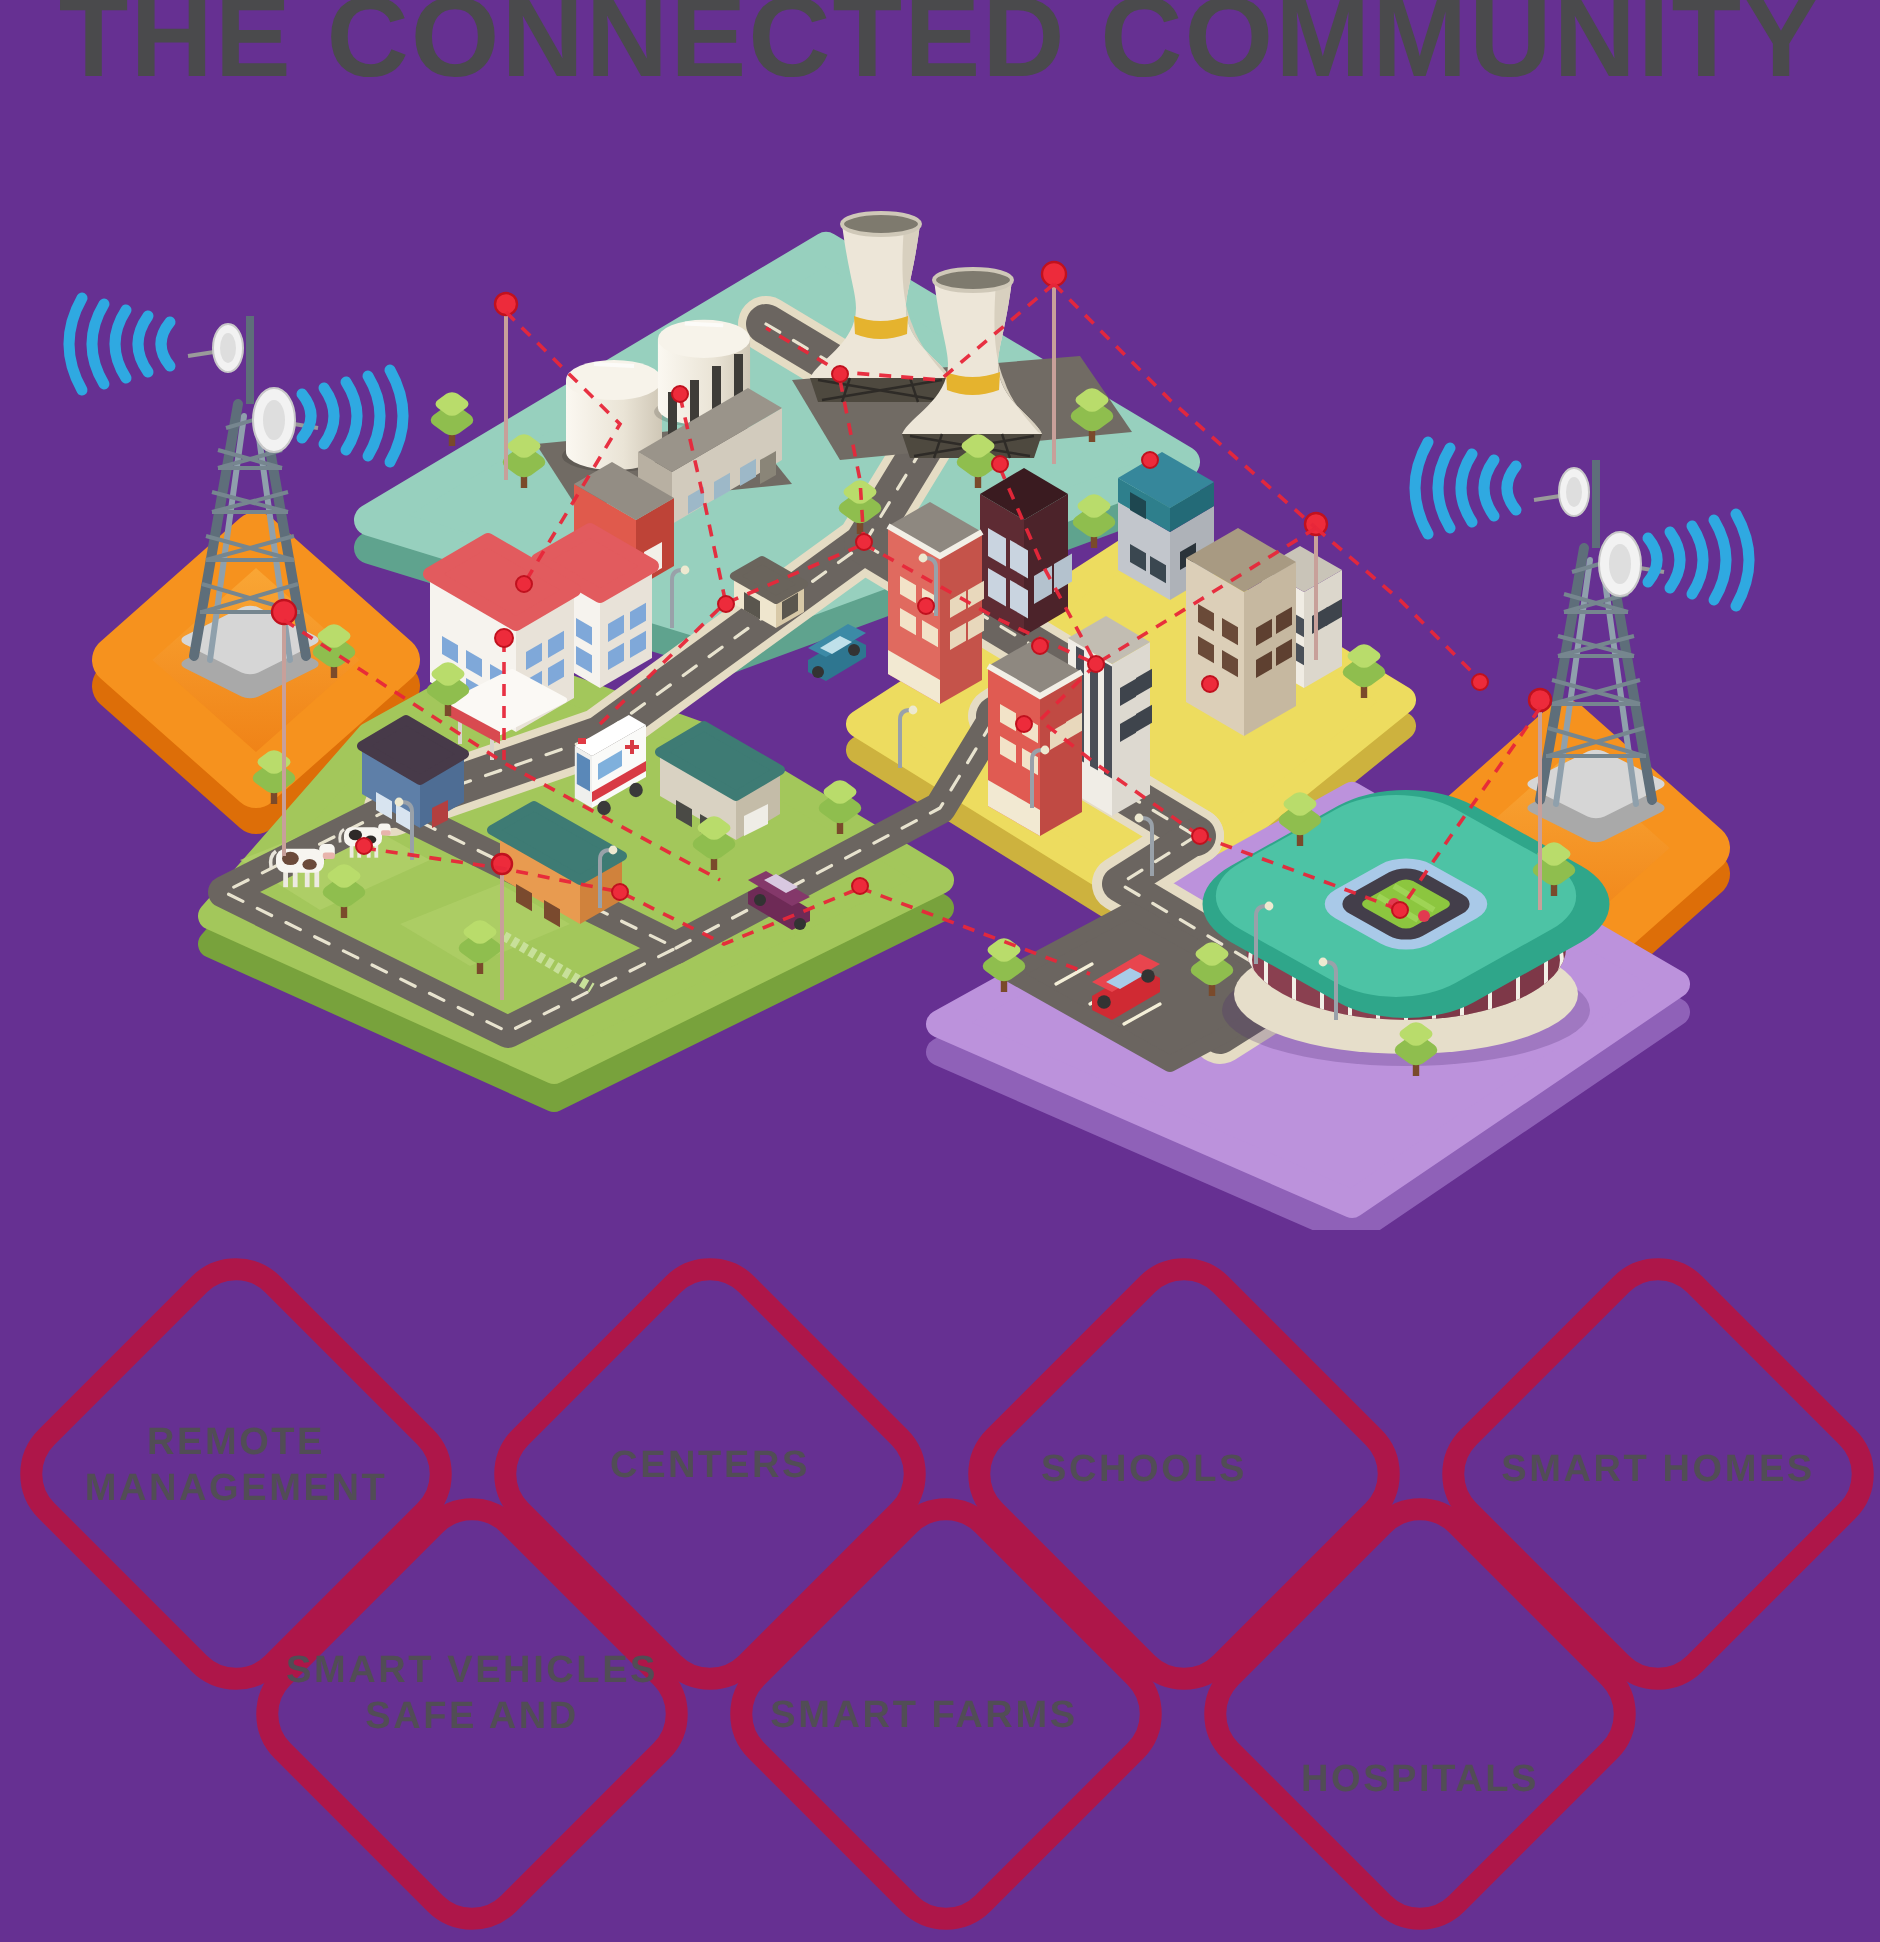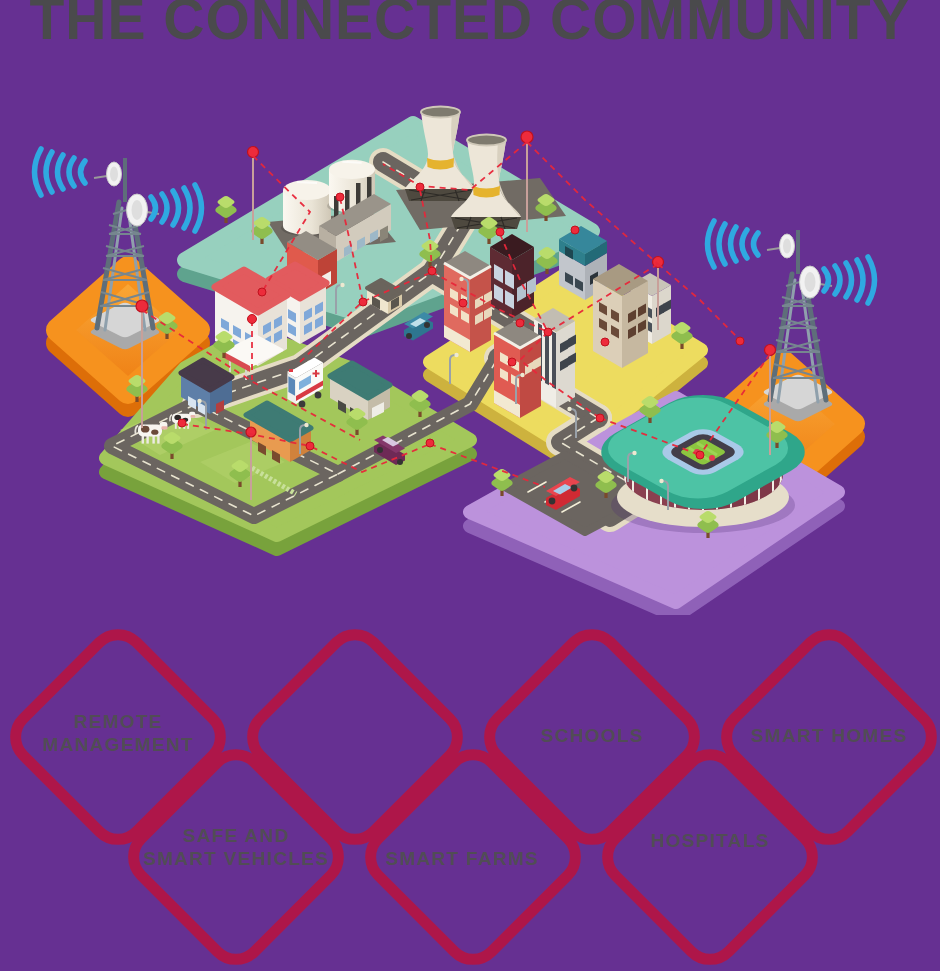--- a/index.html
+++ b/index.html
@@ -542,33 +542,34 @@
     <rect x="-80" y="-80" width="160" height="160" rx="26" transform="translate(473,857) rotate(45)"></rect>
     <rect x="-80" y="-80" width="160" height="160" rx="26" transform="translate(710,857) rotate(45)"></rect>
   </g>
 </svg>
 
 <div class="cat" style="left:118px;top:733px">
   <span>REMOTE</span>
   <span>MANAGEMENT</span>
 </div>
 <div class="cat" style="left:355px;top:733px">
-</div>
-<div class="cat" style="left:592px;top:735px">
+  <span>CENTERS</span>
+</div>
+<div class="cat" style="left:572px;top:735px">
   <span>SCHOOLS</span>
 
 </div>
 <div class="cat" style="left:829px;top:735px">
   <span>SMART HOMES</span>
 
 </div>
 <div class="cat" style="left:236px;top:847px">
+  <span>SMART VEHICLES</span>
   <span>SAFE AND</span>
-  <span>SMART VEHICLES</span>
 </div>
 <div class="cat" style="left:462px;top:858px">
   <span>SMART FARMS</span>
 
 </div>
-<div class="cat" style="left:710px;top:840px">
+<div class="cat" style="left:710px;top:890px">
   <span>HOSPITALS</span>
 
 </div>
 
 </body></html>

